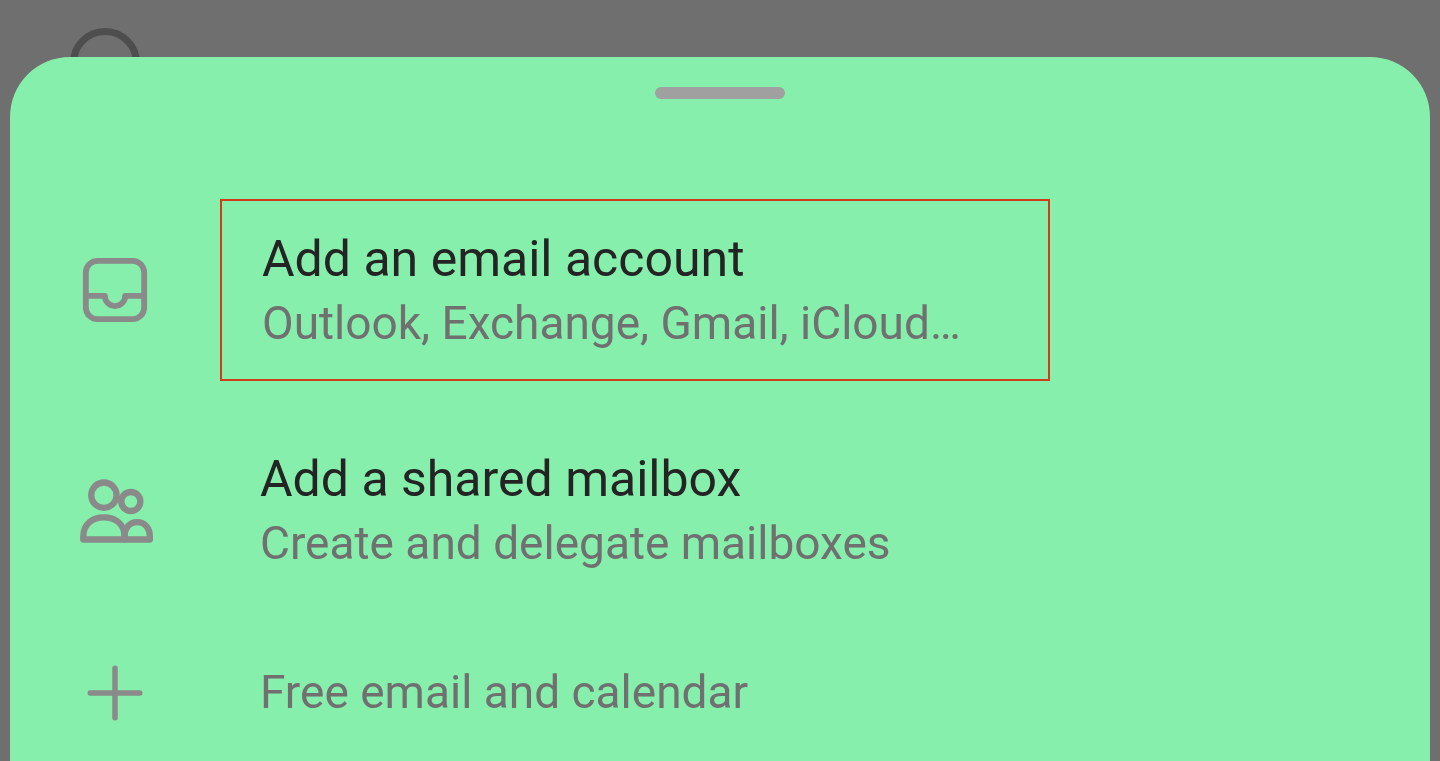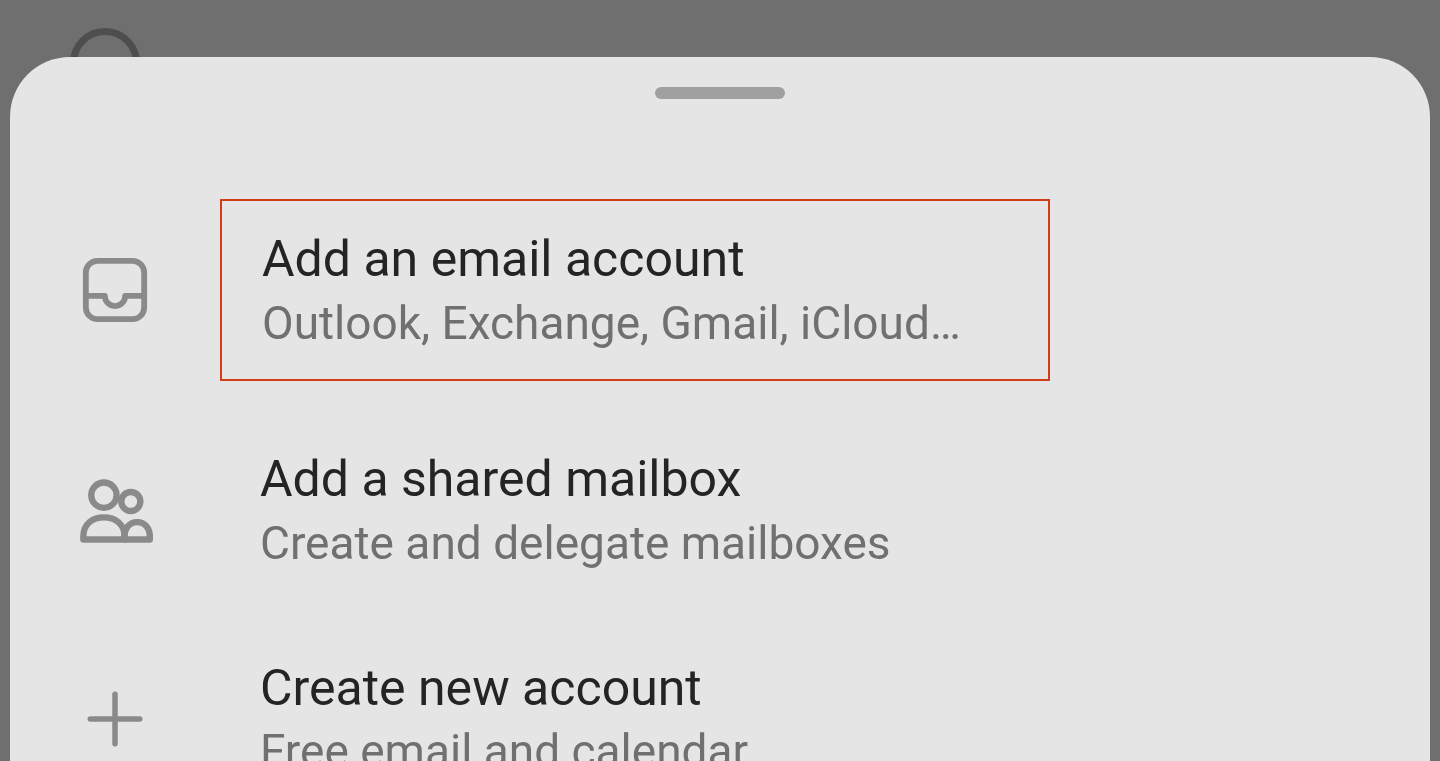--- a/index.html
+++ b/index.html
@@ -5,21 +5,21 @@
     * { margin: 0; padding: 0; box-sizing: border-box; }
     html, body { width: 1440px; height: 761px; overflow: hidden; font-family: -apple-system, BlinkMacSystemFont, "Segoe UI", Roboto, sans-serif; }
     body { background: #6f6f6f; }
 
     .sheet {
       position: absolute;
       left: 10px;
       right: 10px;
       top: 57px;
       bottom: 0;
-      background: #e5e5e5;
+      background: #86efac;
       border-top-left-radius: 60px;
       border-top-right-radius: 60px;
       padding-top: 20px;
     }
 
     .drag-handle {
       width: 130px;
       height: 12px;
       background: #a0a0a0;
       border-radius: 6px;
@@ -126,19 +126,18 @@
     </div>
 
     <div class="option" style="margin-top:50px;">
       <div class="icon-box plus-icon">
         <svg viewBox="0 0 48 48" fill="none" stroke="#8a8a8a" stroke-width="4" stroke-linecap="round">
           <line x1="24" y1="6" x2="24" y2="42"></line>
           <line x1="6" y1="24" x2="42" y2="24"></line>
         </svg>
       </div>
       <div class="texts">
-        <div class="opt-title">Create new account</div>
         <div class="opt-sub">Free email and calendar</div>
       </div>
     </div>
 
   </div>
 </div>
 
 </body></html>

